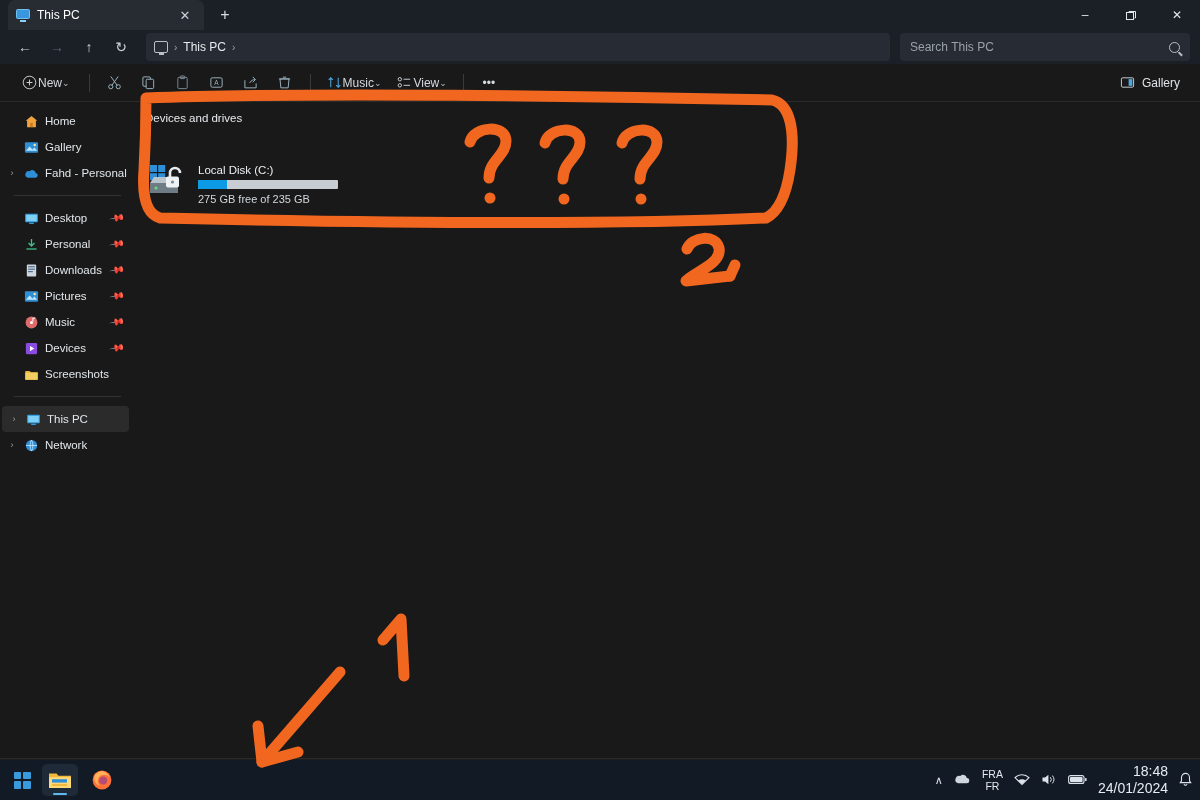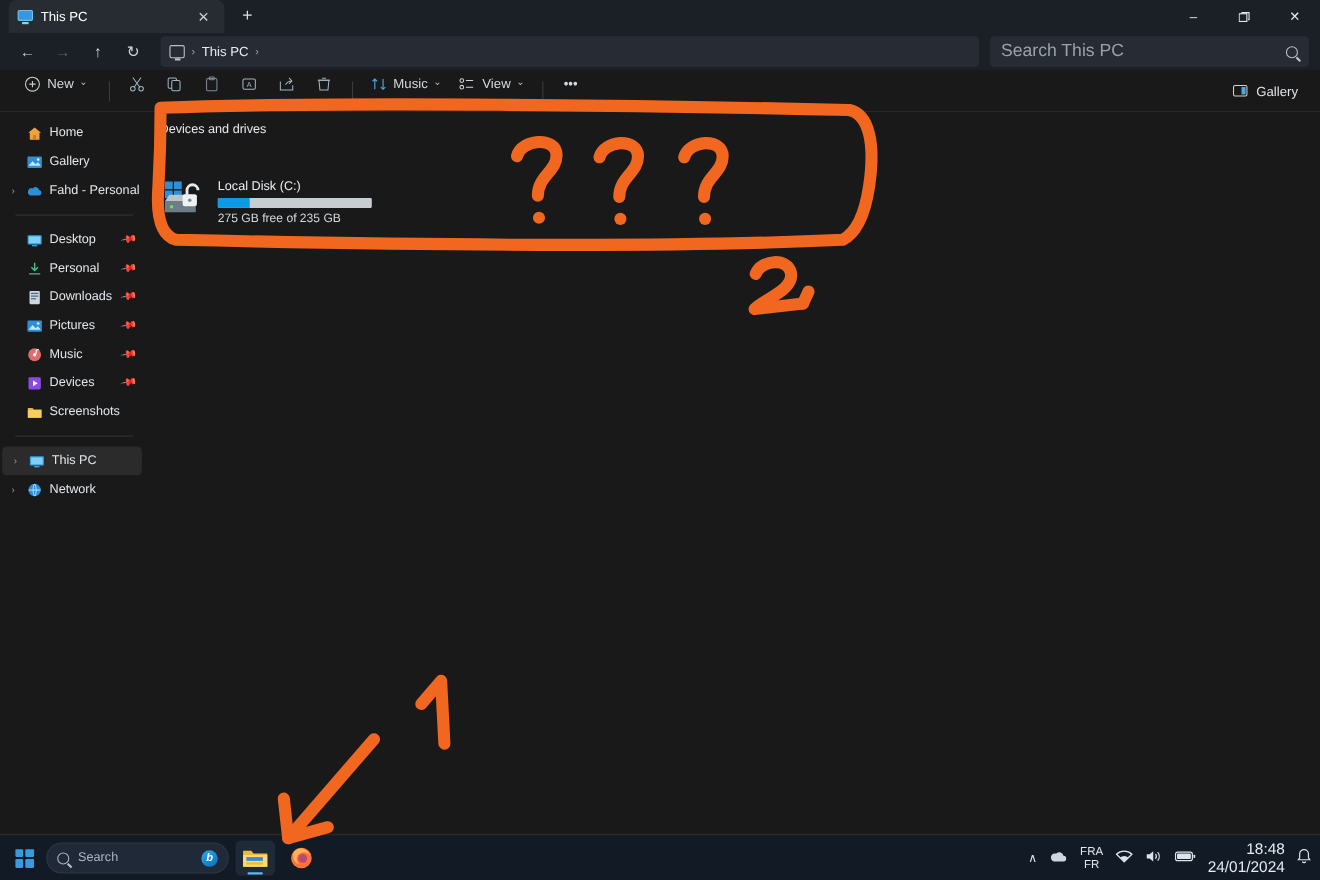--- a/index.html
+++ b/index.html
@@ -48,33 +48,33 @@
   }
   .crumb-icon { width:14px; height:12px; border:1.4px solid #b9c0c8; border-radius:2px; position:relative; }
   .crumb-icon:after { content:""; position:absolute; left:4px; top:11px; width:5px; height:2px; background:#b9c0c8; }
   .chev { color:#9aa2ab; font-size:10px; }
   .crumb-text { color:#e7eaee; font-size:12px; }
   .searchbox {
     width:290px; height:28px; background:#272c34; border-radius:4px; margin-left:8px;
     display:flex; align-items:center; padding:0 10px; justify-content:space-between;
   }
   .searchbox input {
-    background:transparent; border:0; outline:0; color:#dfe3e8; font-size:16px; width:230px;
+    background:transparent; border:0; outline:0; color:#dfe3e8; font-size:12px; width:230px;
     font-family:"Liberation Sans", sans-serif;
   }
   .searchbox input::placeholder { color:#9aa1aa; }
   .mag { width:11px; height:11px; border:1.5px solid #b9c0c8; border-radius:50%; position:relative; }
   .mag:after { content:""; position:absolute; right:-4px; bottom:-3px; width:5px; height:1.5px;
      background:#b9c0c8; transform:rotate(45deg); }
 
   
   .cmdbar { height:38px; background:#191919; display:flex; align-items:center;
             padding:0 12px; gap:2px; border-bottom:1px solid #2a2a2a; }
   .cbtn { height:28px; min-width:32px; padding:0 7px; border-radius:4px;
-          display:flex; align-items:flex-start; justify-content:center; gap:5px;
+          display:flex; align-items:center; justify-content:center; 
           color:#d4d9de; font-size:12px; }
   .cbtn.new { padding:0 10px; }
   .csep { width:1px; height:18px; background:#3a3a3a; margin:0 7px; }
   .spacer { flex:1; }
   .details-btn { display:flex; align-items:center; gap:6px; padding:0 8px; height:28px;
                  border-radius:4px; color:#dfe3e8; font-size:12px; }
 
   
   .ic { width:16px; height:16px; position:relative; display:inline-block; }
   .ic svg { display:block; }
@@ -498,25 +498,20 @@
 <div class="taskbar">
   <div class="tb-left">
     <div class="startbtn">
       <span class="win-logo">
           <i></i>
           <i></i>
           <i></i>
           <i></i>
         </span>
     </div>
-    <div class="tb-search">
-      <span class="mag" style="border-color:#aeb6c0"></span>
-      <span>Search</span>
-      <span class="bing">b</span>
-    </div>
     <div class="tb-app active">
       <svg width="24" height="21" viewBox="0 0 24 21">
         <path d="M1 3.5h7.5l2 2.3H23V18H1z" fill="#f0b93c"></path>
         <path d="M1 7.2h22V18H1z" fill="#ffd978"></path>
         <rect x="4" y="9.2" width="15" height="3.4" fill="#2f8fd6"></rect>
         <rect x="4" y="14" width="15" height="2" fill="#f0b93c"></rect>
       </svg>
     </div>
     <div class="tb-app">
       <svg width="22" height="22" viewBox="0 0 22 22">

